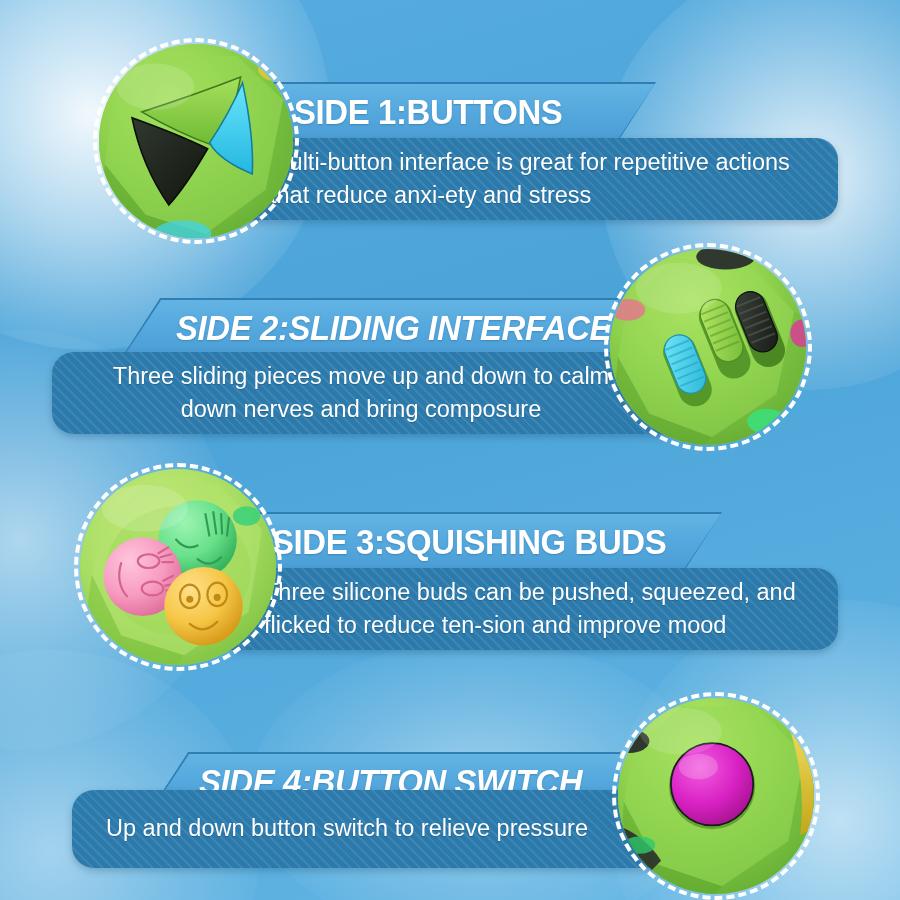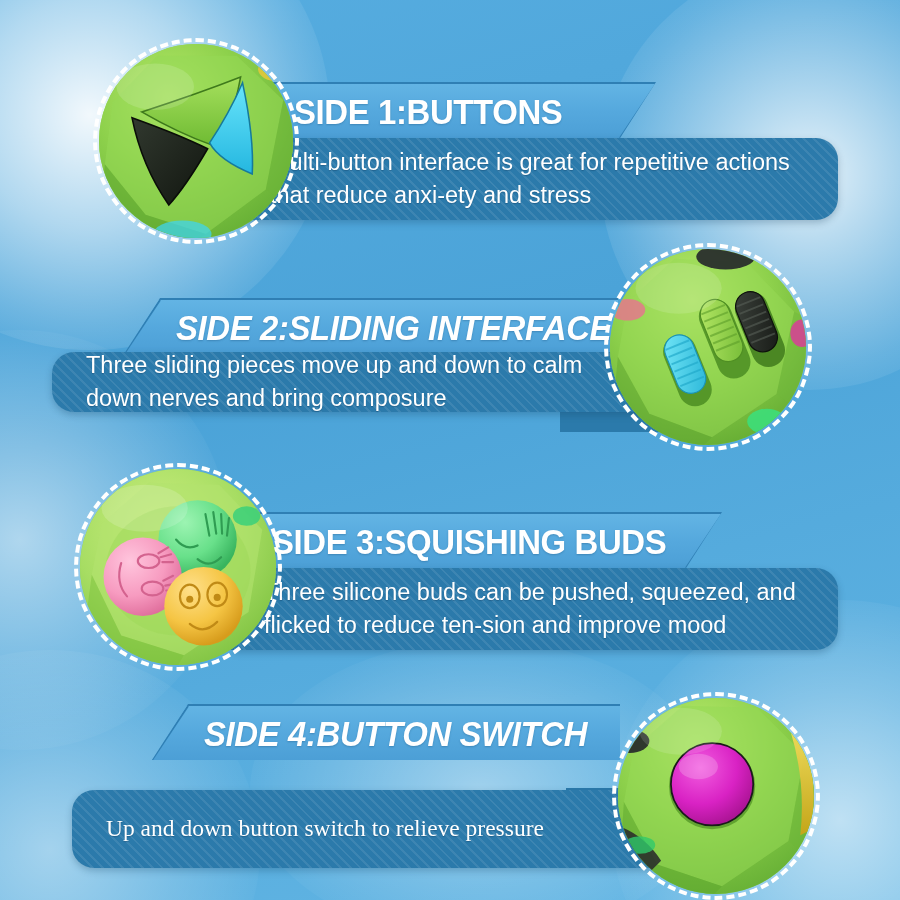--- a/index.html
+++ b/index.html
@@ -275,21 +275,21 @@
 
     <div class="title-bar cut-left" style="left:124px; top:298px; width:494px;">
       <span class="title-text">SIDE 2:SLIDING INTERFACE</span>
       <span class="edge">
         <svg viewBox="0 0 44 56" preserveAspectRatio="none">
           <path d="M36 0 L0 56" stroke="#2f7fb4" stroke-width="2" fill="none"></path>
         </svg>
       </span>
     </div>
 
-    <div class="body-panel round-left" style="left:52px; top:352px; width:614px; height:60px;">
+    <div class="body-panel round-left" style="left:52px; top:352px; width:614px; height:82px;text-align:center;">
       <span class="body-text">Three sliding pieces move up and down to calm down nerves and bring composure</span>
     </div>
 
     <div class="photo" style="left:604px; top:243px; width:208px; height:208px;">
       <div class="photo-clip">
         <svg viewBox="0 0 200 200" preserveAspectRatio="xMidYMid slice">
           <defs>
             <radialGradient id="g2body" cx="42%" cy="26%" r="84%">
               <stop offset="0%" stop-color="#bdeb70"></stop>
               <stop offset="48%" stop-color="#8ed14c"></stop>
@@ -449,30 +449,30 @@
         </svg>
       </div>
       <div class="photo-ring"></div>
     </div>
   </div>
 
   <div class="feature">
 
     <div class="nub" style="left:566px; top:788px; width:120px; height:80px;"></div>
 
-    <div class="title-bar cut-left" style="left:152px; top:704px; width:468px;">
+    <div class="title-bar cut-left" style="left:152px; top:752px; width:468px;justify-content:flex-end;">
       <span class="title-text">SIDE 4:BUTTON SWITCH</span>
       <span class="edge">
         <svg viewBox="0 0 44 56" preserveAspectRatio="none">
           <path d="M36 0 L0 56" stroke="#2f7fb4" stroke-width="2" fill="none"></path>
         </svg>
       </span>
     </div>
 
-    <div class="body-panel round-left" style="left:72px; top:790px; width:598px; height:78px;font-family:Liberation Serif, serif;">
+    <div class="body-panel round-left" style="left:72px; top:790px; width:598px; height:78px;">
       <span class="body-text">Up and down button switch to relieve pressure</span>
     </div>
 
     <div class="photo" style="left:612px; top:692px; width:208px; height:208px;">
       <div class="photo-clip">
         <svg viewBox="0 0 200 200" preserveAspectRatio="xMidYMid slice">
           <defs>
             <radialGradient id="g4body" cx="40%" cy="24%" r="84%">
               <stop offset="0%" stop-color="#bbeb6e"></stop>
               <stop offset="48%" stop-color="#8ed14c"></stop>

